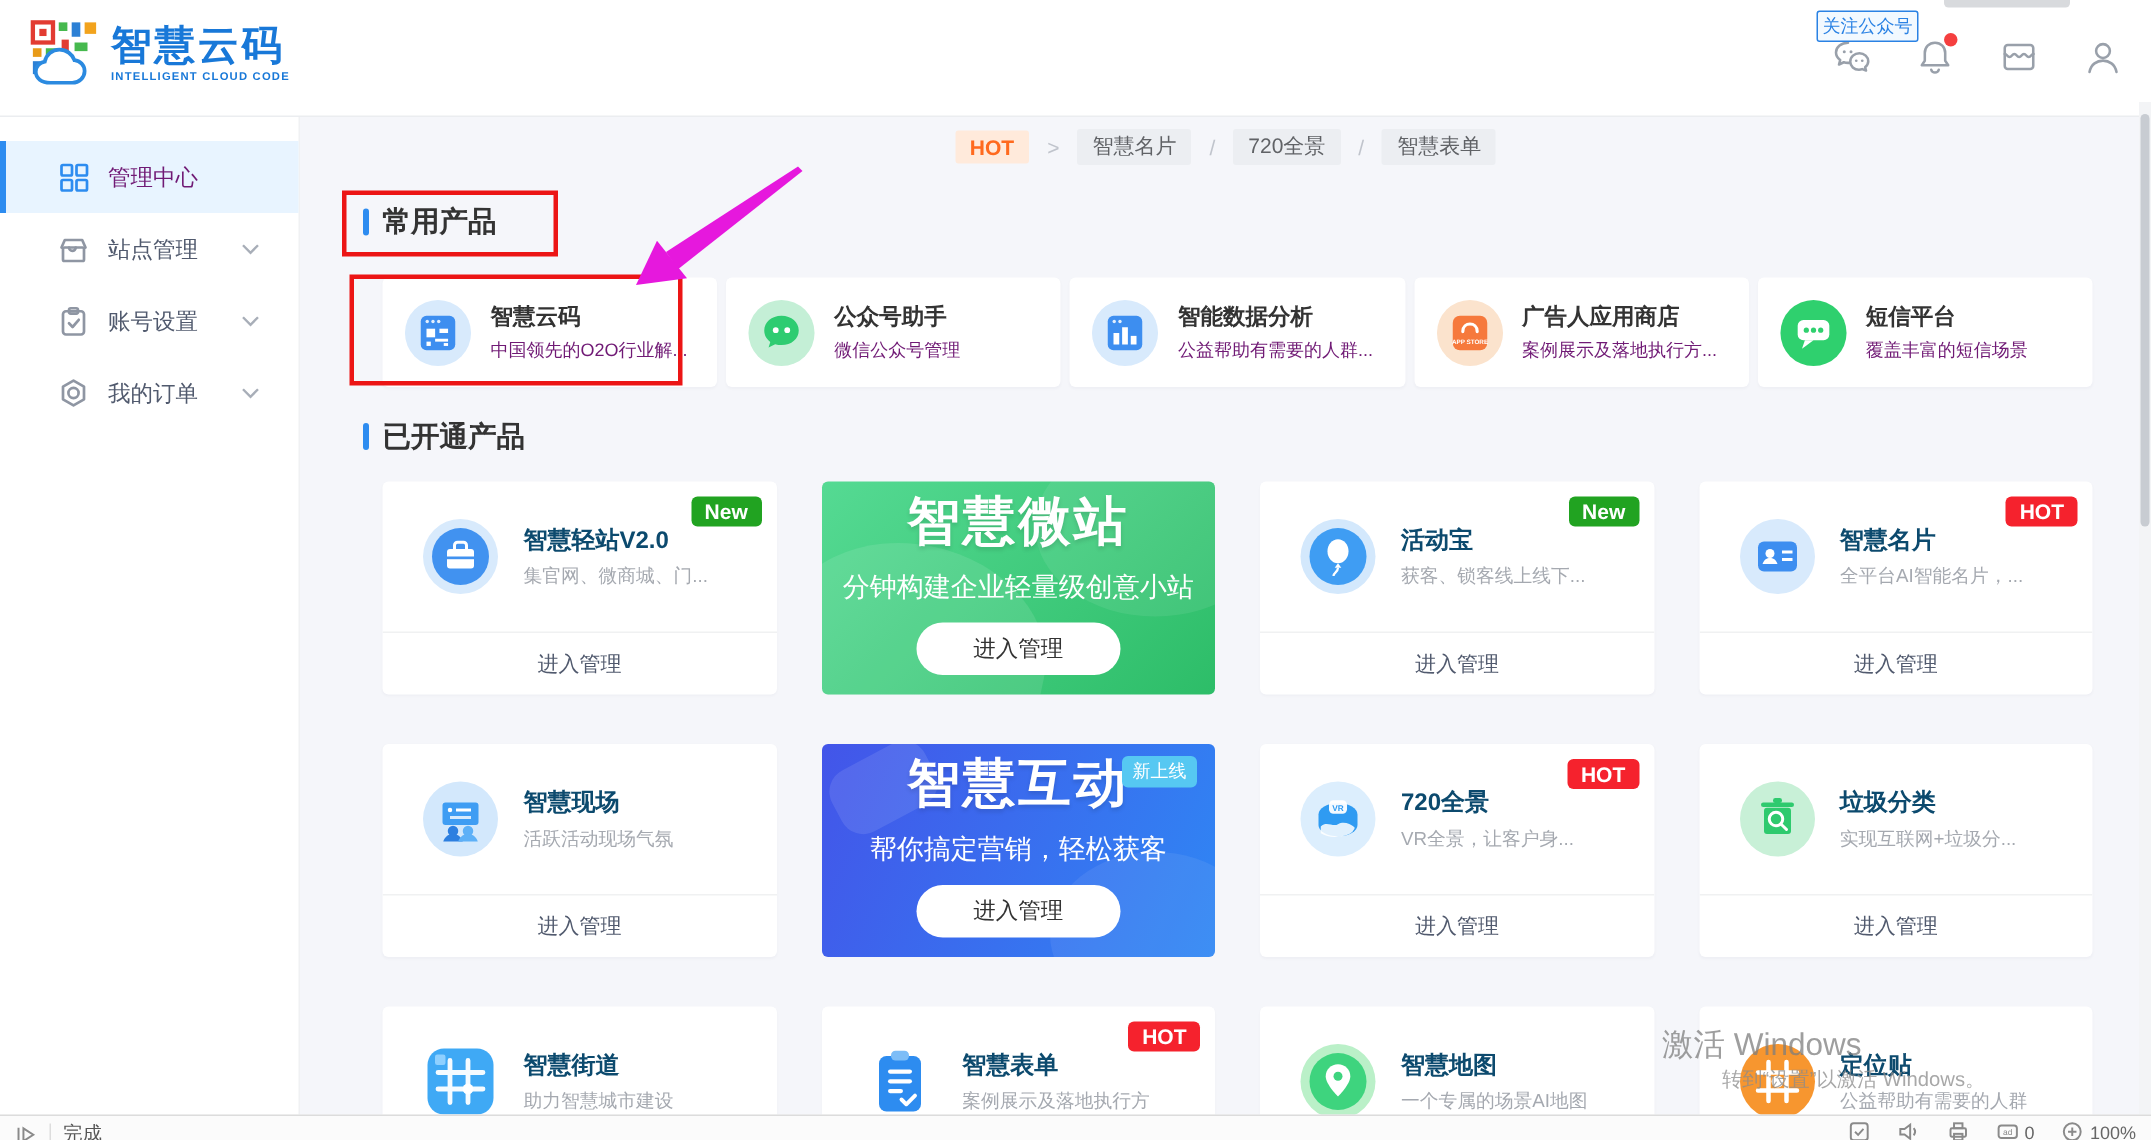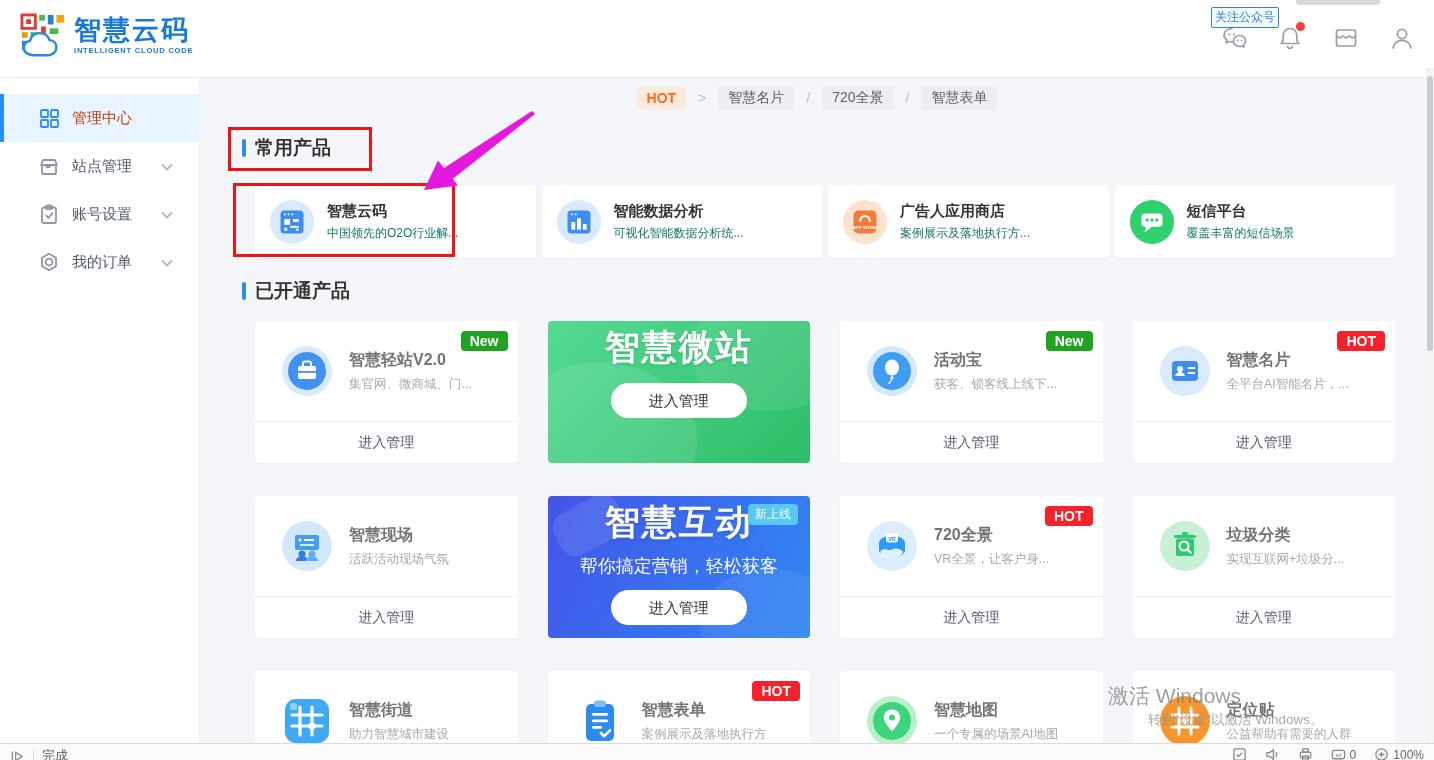--- a/index.html
+++ b/index.html
@@ -24,50 +24,50 @@
   .top-mini-bar{position:absolute;left:1296px;top:0;width:84px;height:5px;background:#d8dadd;border-radius:0 0 3px 3px;}
   
   #sidebar{position:absolute;top:78px;left:0;width:200px;bottom:16px;background:#fff;z-index:4;
     border-right:1px solid #f0f1f3;padding-top:16px;box-sizing:border-box;}
   .side-item{height:48px;display:flex;align-items:center;position:relative;cursor:pointer;color:#515a6e;}
   .side-item .sicon{width:22px;height:22px;margin-left:38px;margin-right:12px;}
   .side-item .sicon svg{width:22px;height:22px;stroke:#8f96a3;fill:none;stroke-width:1.8;stroke-linecap:round;stroke-linejoin:round;}
   .side-item .slabel{font-size:15px;}
   .side-item .chev{position:absolute;right:26px;}
   .side-item .chev svg{width:12px;height:8px;stroke:#a8aeb8;fill:none;stroke-width:1.6;}
-  .side-item.active{background:#e8f4ff;color:#c2410c;}
+  .side-item.active{background:#e8f4ff;color:#701a75;}
   .side-item.active::before{content:"";position:absolute;left:0;top:0;bottom:0;width:4px;background:#2d8cf0;}
   .side-item.active .sicon svg{stroke:#2d8cf0;}
   
   #main{position:absolute;top:78px;left:200px;right:0;bottom:16px;background:#f5f6fa;overflow:hidden;}
   .crumbs{position:absolute;top:8px;left:0;right:0;display:flex;justify-content:center;align-items:center;gap:12px;font-size:14px;}
   .crumb-hot{background:#ffeadb;color:#ff6a1e;font-weight:bold;padding:3px 10px;border-radius:2px;}
   .crumb-sep{color:#c0c4cc;}
   .crumb-tag{background:#eceef2;color:#606266;padding:3px 10px;border-radius:2px;cursor:pointer;}
   .sec-title{position:absolute;left:42px;display:flex;align-items:center;gap:9px;font-size:19px;font-weight:bold;color:#333;}
   .sec-title .bar{width:4px;height:18px;background:#2d8cf0;border-radius:2px;}
   #sec-common{top:57px;}
   #sec-opened{top:200px;font-family:Liberation Mono, monospace;}
   
   .prow{position:absolute;top:107px;left:55px;right:39px;display:flex;gap:6px;}
   .pcard{flex:1 1 0;height:73px;background:#fff;border-radius:4px;display:flex;align-items:center;
     padding-left:14px;box-sizing:border-box;cursor:pointer;box-shadow:0 1px 2px rgba(31,45,61,.03);}
   .picon{width:46px;height:46px;flex:0 0 46px;margin-right:12px;}
   .picon svg{width:46px;height:46px;display:block;}
   .pname{font-size:15px;font-weight:bold;color:#333;white-space:nowrap;}
-  .pdesc{font-size:12px;color:#0f766e;margin-top:4px;white-space:nowrap;overflow:hidden;max-width:150px;}
+  .pdesc{font-size:12px;color:#701a75;margin-top:4px;white-space:nowrap;overflow:hidden;max-width:150px;}
   
   .grid{position:absolute;top:243px;left:55px;right:39px;display:grid;
     grid-template-columns:repeat(4,1fr);grid-auto-rows:142px;gap:33px 30px;}
   .gcard{background:#fff;border-radius:4px;position:relative;overflow:hidden;cursor:pointer;
     box-shadow:0 1px 2px rgba(31,45,61,.03);}
   .gtop{height:100px;display:flex;align-items:center;padding-left:26px;box-sizing:border-box;}
   .gicon{width:52px;height:52px;flex:0 0 52px;margin-right:16px;}
   .gicon svg{width:52px;height:52px;display:block;}
-  .gname{font-size:16px;font-weight:bold;color:#737373;white-space:nowrap;}
+  .gname{font-size:16px;font-weight:bold;color:#0c4a6e;white-space:nowrap;}
   .gdesc{font-size:12.5px;color:#a5a9b0;margin-top:5px;white-space:nowrap;overflow:hidden;max-width:150px;}
   .gfoot{border-top:1px solid #f0f1f2;height:41px;line-height:41px;text-align:center;font-size:14px;color:#515a6e;}
   .badge{position:absolute;top:10px;right:10px;color:#fff;font-weight:bold;font-size:14px;
     padding:2px 9px;border-radius:4px;z-index:2;}
   .badge.new{background:#21a321;}
   .badge.hot{background:#f5222d;}
   
   .banner{border-radius:4px;position:relative;overflow:hidden;text-align:center;color:#fff;cursor:pointer;}
   .banner.green{background:linear-gradient(135deg,#55da93 0%,#2dbd68 100%);}
   .banner.green::before{content:"";position:absolute;left:-30px;bottom:-40px;width:180px;height:140px;
@@ -261,32 +261,46 @@
           </svg>
       </div>
       <div class="ptext">
         <div class="pname">智慧云码</div>
         <div class="pdesc">中国领先的O2O行业解...</div>
       </div>
     </div>
     <div class="pcard">
       <div class="picon">
         <svg viewBox="0 0 48 48">
+            <circle cx="24" cy="24" r="23" fill="#c4efd6"></circle>
+            <path d="M24 12c-7 0-12 4.6-12 10.3 0 3.2 1.6 6 4.2 7.9L15 34l4.6-2.2c1.4.4 2.9.6 4.4.6 7 0 12-4.6 12-10.2S31 12 24 12z" fill="#2ecc71"></path>
+            <circle cx="20" cy="22" r="2" fill="#fff"></circle>
+            <circle cx="28" cy="22" r="2" fill="#fff"></circle>
+          </svg>
+      </div>
+      <div class="ptext">
+        <div class="pname">公众号助手</div>
+        <div class="pdesc">微信公众号管理</div>
+      </div>
+    </div>
+    <div class="pcard">
+      <div class="picon">
+        <svg viewBox="0 0 48 48">
             <circle cx="24" cy="24" r="23" fill="#d8eafc"></circle>
             <rect x="12" y="12" width="24" height="24" rx="4" fill="#3d8ef0"></rect>
             <circle cx="16.5" cy="16" r="1.2" fill="#fff" opacity=".85"></circle>
             <circle cx="20.5" cy="16" r="1.2" fill="#fff" opacity=".85"></circle>
             <rect x="16" y="24" width="4" height="8" fill="#fff"></rect>
             <rect x="22" y="20" width="4" height="12" fill="#fff"></rect>
             <rect x="28" y="26" width="4" height="6" fill="#fff"></rect>
           </svg>
       </div>
       <div class="ptext">
         <div class="pname">智能数据分析</div>
-        <div class="pdesc">可视化智能数据分析统...</div>
+        <div class="pdesc">公益帮助有需要的人群...</div>
       </div>
     </div>
     <div class="pcard">
       <div class="picon">
         <svg viewBox="0 0 48 48">
             <circle cx="24" cy="24" r="23" fill="#fbe3cd"></circle>
             <rect x="12" y="12" width="24" height="24" rx="5" fill="#f6793c"></rect>
             <path d="M19 23c0-7 10-7 10 0" fill="none" stroke="#fff" stroke-width="2.2" stroke-linecap="round"></path>
             <text x="24" y="31.5" font-size="4.4" fill="#fff" text-anchor="middle" font-family="Liberation Sans, sans-serif" font-weight="bold">APP STORE</text>
           </svg>
@@ -336,20 +350,21 @@
         <div>
           <div class="gname">智慧轻站V2.0</div>
           <div class="gdesc">集官网、微商城、门...</div>
         </div>
       </div>
       <div class="gfoot">进入管理</div>
     </div>
 
     <div class="banner green">
       <div class="banner-title">智慧微站</div>
+      <div class="banner-sub">分钟构建企业轻量级创意小站</div>
       <div class="banner-btn">进入管理</div>
     </div>
 
     <div class="gcard">
       <span class="badge new">New</span>
       <div class="gtop">
         <div class="gicon">
           <svg viewBox="0 0 52 52">
               <circle cx="26" cy="26" r="25" fill="#d3e8fc"></circle>
               <circle cx="26" cy="26" r="19" fill="#3f9df3"></circle>

